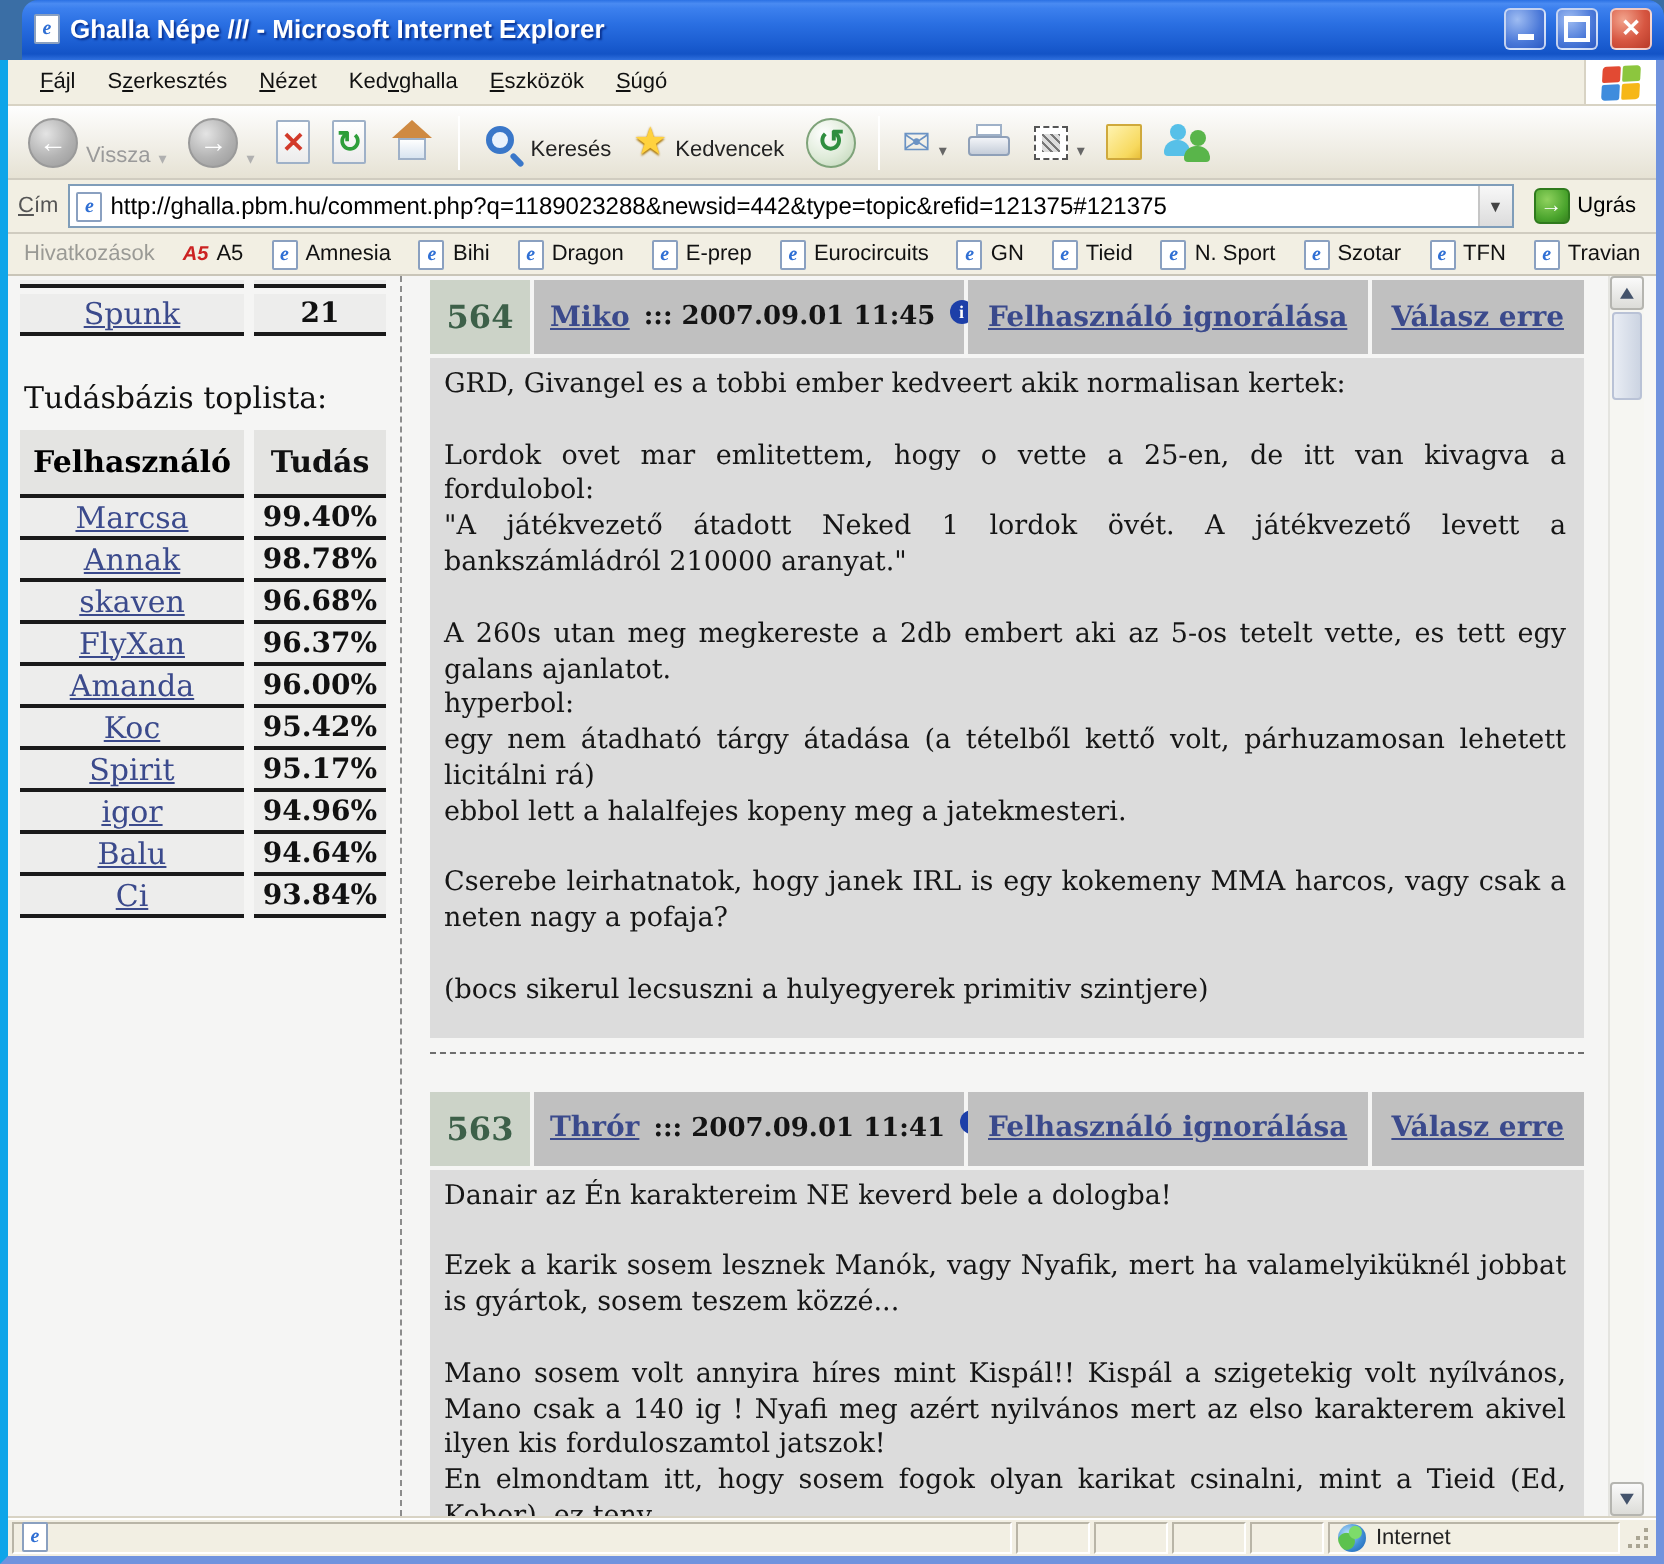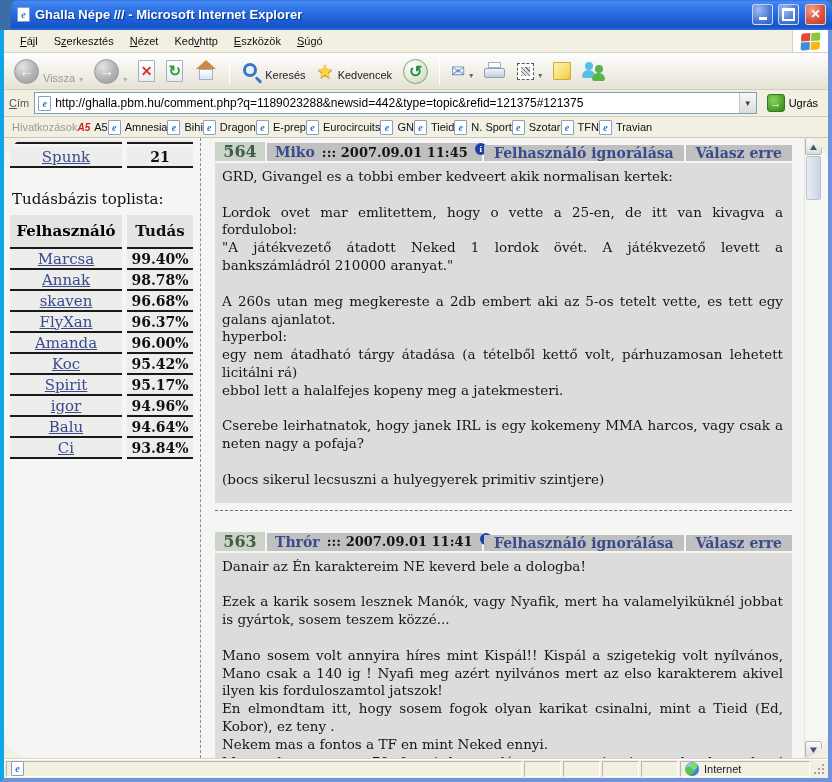--- a/index.html
+++ b/index.html
@@ -113,58 +113,58 @@
   .addr-drop { width:17px; height:20px; flex:none; border-left:1px solid #c6c6c6;
     background:linear-gradient(#f8f8f8,#dcdcdc); display:grid; place-items:center; font-size:8px; color:#444; }
   .addr-drop::before{content:"▼";}
   .go-btn { display:flex; align-items:center; gap:4px; padding:1px 5px; border-radius:3px; }
   .go-circle { width:18px; height:18px; border-radius:3px; display:grid; place-items:center;
     background:radial-gradient(circle at 35% 30%, #8fd25e, #49a32c 65%, #357f1e);
     color:#fff; font-weight:bold; font-size:11px; border:1px solid #2f7a1d; }
   .go-circle::before{content:"→";}
 
   
-  .linksbar { height:21px; flex:none; display:flex; align-items:center; 
+  .linksbar { height:21px; flex:none; display:flex; align-items:center; gap:14px;
     background:#f2efe3; border-bottom:1px solid #c9c5b8; padding:0 8px; font-size:11px; overflow:hidden; }
   .links-label { color:#9a9a95; flex:none; }
   .link-item { display:flex; align-items:center; gap:4px; color:#111; white-space:nowrap; }
   .iepage { width:13px; height:15px; background:#fff; border:1px solid #8aa0c0; border-radius:1px;
     display:grid; place-items:center; font-family:"Liberation Serif",serif; font-style:italic; font-weight:bold;
     font-size:10px; color:#2f6fd4; flex:none; }
   .iepage::before{content:"e";}
   .a5-icon { font-weight:bold; font-style:italic; font-size:10px; color:#cc2222; flex:none; }
 
   
   .viewport { flex:1; min-height:0; display:flex; background:#f5f5f4; position:relative; overflow:hidden;
-    font-family:"DejaVu Serif","Liberation Serif",serif;border-radius:27px; }
+    font-family:"DejaVu Serif","Liberation Serif",serif; }
 
   
   .sidebar { width:196px; flex:none; padding:2px 4px 0 6px; overflow:hidden; }
   .s-row { display:flex; gap:5px; margin-bottom:0; }
   .s-cell { background:#ededec; border-bottom:2px solid #1a1a1a; height:21px;
     display:flex; align-items:center; justify-content:center; }
   .s-cell.user { width:112px; }
   .s-cell.score { width:66px; font-weight:bold; font-size:14px; color:#111; }
   .s-row.partial .s-cell { height:4px; border-bottom-width:2px; }
   .s-row.spunk { margin-top:3px; }
   .sidebar a { color:#3b4a8c; font-size:15px; text-decoration:underline; cursor:pointer; }
   .toplist-title { font-size:15px; color:#111; margin:22px 0 7px 2px; }
   .s-row.header .s-cell { font-weight:bold; font-size:15px; background:#e4e4e2; height:34px; }
 
   
   .vdiv { width:0; flex:none; border-left:1px dashed #8c8c8c; }
 
   
   .main { flex:1; min-width:0; padding:2px 12px 0 14px; overflow:hidden; }
-  .post-header { display:flex; gap:2px; height:21px;align-items:flex-end; }
+  .post-header { display:flex; gap:2px; height:37px; }
   .post-header .cell { background:#c0c0c0; display:flex; align-items:center; }
   .post-header .num { width:50px; justify-content:center; background:#ccd3c8; color:#3d6049;
     font-weight:bold; font-size:16px; }
   .post-header .author-cell { flex:1; padding:0 8px; gap:7px; min-width:0; }
-  .post-header a { color:#3b4a8c; font-weight:bold; font-size:14px; 
+  .post-header a { color:#3b4a8c; font-weight:bold; font-size:14px; text-decoration:underline;
     white-space:nowrap; cursor:pointer; }
   .post-meta { font-weight:bold; font-size:13px; color:#141414; white-space:nowrap; }
   .info-icon { width:12px; height:12px; border-radius:50%; background:#1d3fa8; color:#fff;
     display:grid; place-items:center; font-size:9px; font-weight:bold; margin-bottom:6px; flex:none; }
   .info-icon::before{content:"i"; font-family:"Liberation Serif",serif;}
   .post-header .action-cell { padding:0 10px; justify-content:center; flex:none; }
   .post-body { background:#dcdcdc; margin-top:2px; padding:5px 9px 14px 7px;
     font-size:13.5px; line-height:1.32; color:#161616; text-align:justify; white-space:pre-wrap; }
   .post-sep { border:0; border-top:1px dashed #6e6e6e; margin:7px 0 19px 0; }
 
@@ -182,21 +182,21 @@
   .sb-thumb { position:absolute; top:1px; left:1px; right:1px; height:44px;
     background:linear-gradient(90deg,#e9edf4,#ccd4e2); border:1px solid #b9c2d6; border-radius:2px; }
 
   
   .statusbar { height:20px; flex:none; background:#f2efe3; border-top:1px solid #d8d3c4;
     box-shadow:inset 0 1px 0 #fff; display:flex; align-items:center; gap:2px; padding:0 2px; font-size:11px; color:#222; }
   .sb-pane { height:16px; border:1px solid; border-color:#b9b5a7 #fff #fff #b9b5a7;
     display:flex; align-items:center; gap:5px; padding:0 4px; background:#f2efe3; }
   .sb-pane.main-pane { flex:1; }
   .sb-pane.small { width:37px; flex:none; }
-  .sb-pane.zone { width:130px; flex:none; }
+  .sb-pane.zone { width:146px; flex:none; }
   .globe { width:14px; height:14px; border-radius:50%; flex:none;
     background:radial-gradient(circle at 62% 30%, #7ddc6a 0 3px, transparent 3.5px),
                radial-gradient(circle at 30% 62%, #5cc24e 0 4px, transparent 4.5px),
                radial-gradient(circle at 35% 35%, #bfe3ff, #3f8fd6 55%, #1a5fae); }
   .grip { width:14px; height:16px; position:relative; flex:none; }
   .grip::before { content:""; position:absolute; right:2px; bottom:3px; width:2px; height:2px; background:#aaa593;
     box-shadow:-8px 0 #aaa593, -4px 0 #aaa593, 0 0 #aaa593, -4px -4px #aaa593, 0 -4px #aaa593, 0 -8px #aaa593; }
 </style>
 </head>
 <body>
@@ -210,21 +210,21 @@
     <span class="win-btn max"></span>
     <span class="win-btn close"></span>
   </div>
 
   <div class="frame">
 
     <div class="menubar">
       <div class="menu-item"><span></span><span class="accel">F</span><span>ájl</span></div>
       <div class="menu-item"><span>S</span><span class="accel">z</span><span>erkesztés</span></div>
       <div class="menu-item"><span></span><span class="accel">N</span><span>ézet</span></div>
-      <div class="menu-item"><span>Ked</span><span class="accel">v</span><span>http</span></div>
+      <div class="menu-item"><span>Ked</span><span class="accel">v</span><span>ghalla</span></div>
       <div class="menu-item"><span></span><span class="accel">E</span><span>szközök</span></div>
       <div class="menu-item"><span></span><span class="accel">S</span><span>úgó</span></div>
       <div class="spacer"></div>
       <div class="winlogo-box">
         <div class="winflag">
             <i></i>
             <i></i>
             <i></i>
             <i></i>
           </div>

